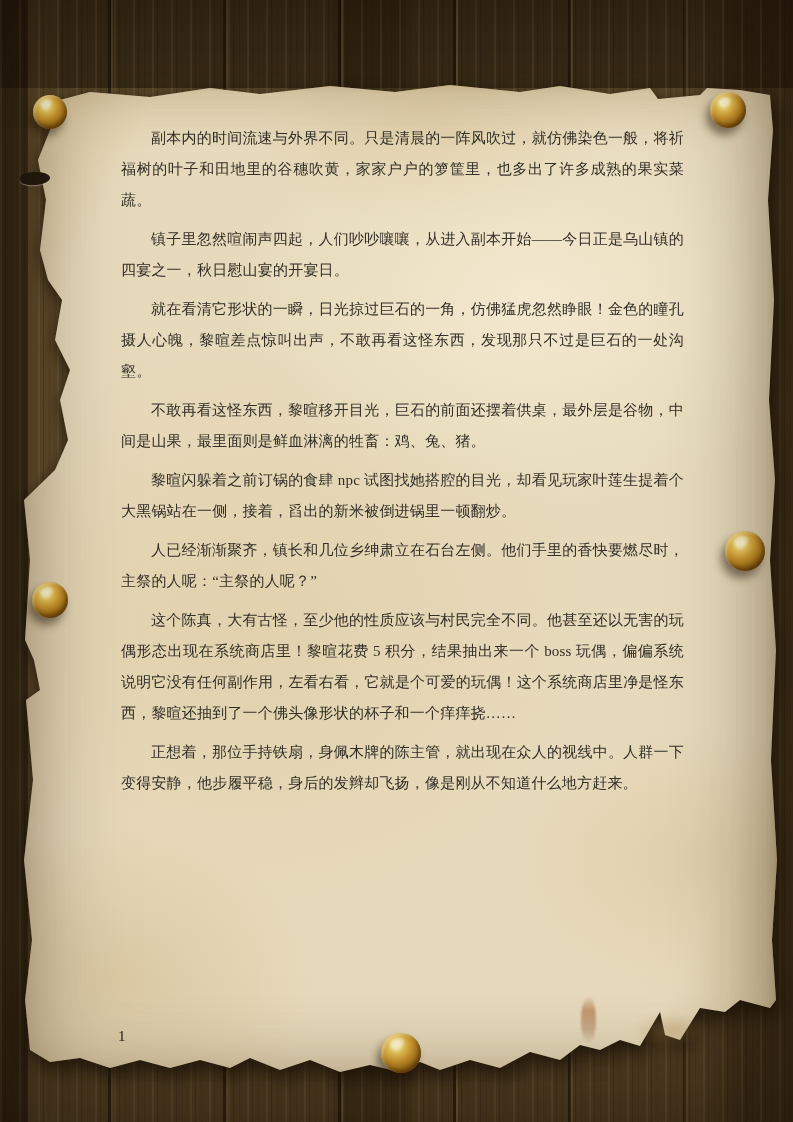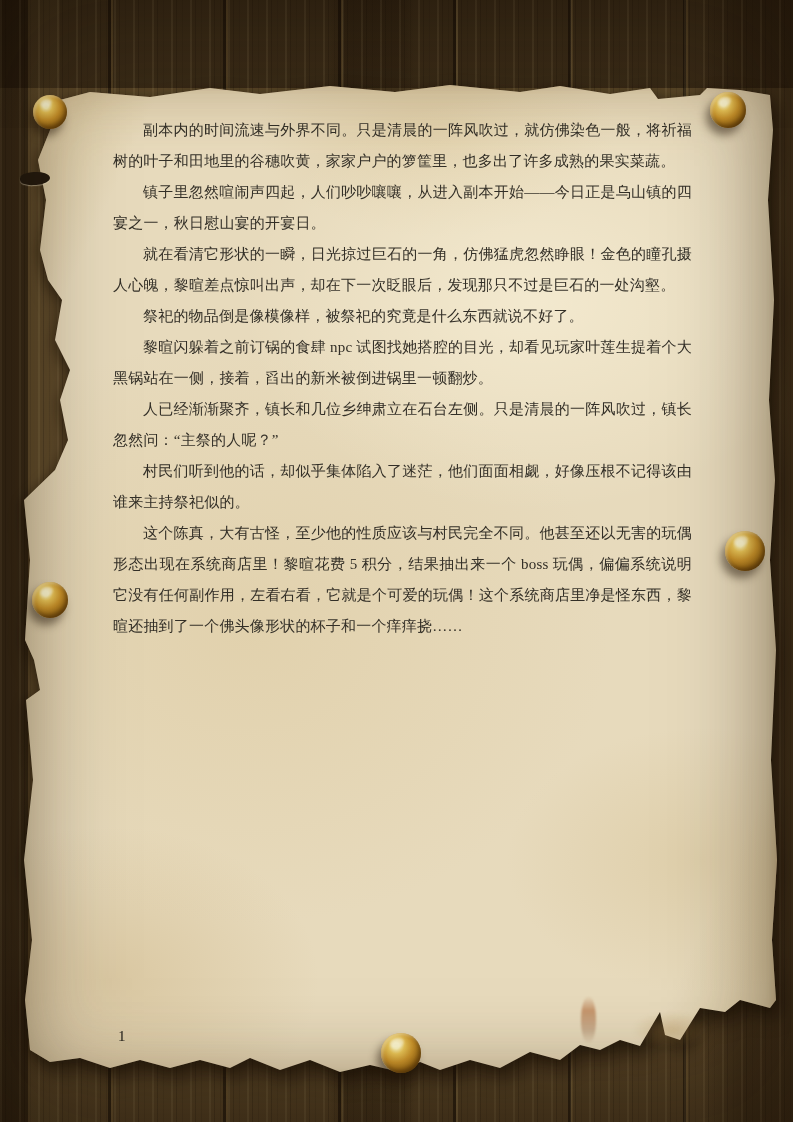--- a/index.html
+++ b/index.html
@@ -63,21 +63,21 @@
       30px 198px,22px 168px,28px 118px,20px 78px,32px 48px,37px 28px);
   }
   
   .page-text{
     position:absolute;left:95px;top:33px;width:579px;
     color:#332f27;
     font-size:15px;line-height:31px;
     text-align:justify;
     letter-spacing:0.2px;
   }
-  .page-text p{margin:0;text-indent:2em;}
+  .page-text p{margin:8px;text-indent:2em;}
   .page-num{
     position:absolute;left:100px;top:944px;
     color:#1d1b16;font-size:15px;line-height:20px;
   }
   
   .pin{
     position:absolute;border-radius:50%;
     background:radial-gradient(circle at 38% 32%,
       #f9eeb0 0 8%, #e8c355 22%, #c8922a 45%, #9a6a15 68%, #6f4c0e 88%, #5a3d09 100%);
     box-shadow:-4px 7px 9px rgba(40,25,10,0.50),
@@ -116,26 +116,26 @@
 </head>
 <body>
 
 <div class="wood"></div>
 
 <div class="paper-wrap">
   <div class="paper">
     <div class="page-text">
         <p>副本内的时间流速与外界不同。只是清晨的一阵风吹过，就仿佛染色一般，将祈福树的叶子和田地里的谷穗吹黄，家家户户的箩筐里，也多出了许多成熟的果实菜蔬。</p>
         <p>镇子里忽然喧闹声四起，人们吵吵嚷嚷，从进入副本开始——今日正是乌山镇的四宴之一，秋日慰山宴的开宴日。</p>
-        <p>就在看清它形状的一瞬，日光掠过巨石的一角，仿佛猛虎忽然睁眼！金色的瞳孔摄人心魄，黎暄差点惊叫出声，却在下一次眨眼后，发现那只不过是巨石的一处沟壑。</p>
-        <p>祭祀的物品倒是像模像样，被祭祀的究竟是什么东西就说不好了。</p>
+        <p>就在看清它形状的一瞬，日光掠过巨石的一角，仿佛猛虎忽然睁眼！金色的瞳孔摄人心魄，黎暄差点惊叫出声，不敢再看这怪东西，发现那只不过是巨石的一处沟壑。</p>
+        <p>不敢再看这怪东西，黎暄移开目光，巨石的前面还摆着供桌，最外层是谷物，中间是山果，最里面则是鲜血淋漓的牲畜：鸡、兔、猪。</p>
         <p>黎暄闪躲着之前订锅的食肆 npc 试图找她搭腔的目光，却看见玩家叶莲生提着个大黑锅站在一侧，接着，舀出的新米被倒进锅里一顿翻炒。</p>
-        <p>人已经渐渐聚齐，镇长和几位乡绅肃立在石台左侧。只是清晨的一阵风吹过，镇长忽然问：“主祭的人呢？”</p>
-        <p>村民们听到他的话，却似乎集体陷入了迷茫，他们面面相觑，好像压根不记得该由谁来主持祭祀似的。</p>
+        <p>人已经渐渐聚齐，镇长和几位乡绅肃立在石台左侧。他们手里的香快要燃尽时，主祭的人呢：“主祭的人呢？”</p>
         <p>这个陈真，大有古怪，至少他的性质应该与村民完全不同。他甚至还以无害的玩偶形态出现在系统商店里！黎暄花费 5 积分，结果抽出来一个 boss 玩偶，偏偏系统说明它没有任何副作用，左看右看，它就是个可爱的玩偶！这个系统商店里净是怪东西，黎暄还抽到了一个佛头像形状的杯子和一个痒痒挠……</p>
+        <p>正想着，那位手持铁扇，身佩木牌的陈主管，就出现在众人的视线中。人群一下变得安静，他步履平稳，身后的发辫却飞扬，像是刚从不知道什么地方赶来。</p>
       </div>
     <div class="page-num">1</div>
   </div>
 </div>
 
 <div class="tear-slit"></div>
 <div class="stain-drip"></div>
 <div class="stain-blotch"></div>
 
 <div class="pin pin-tl"></div>

